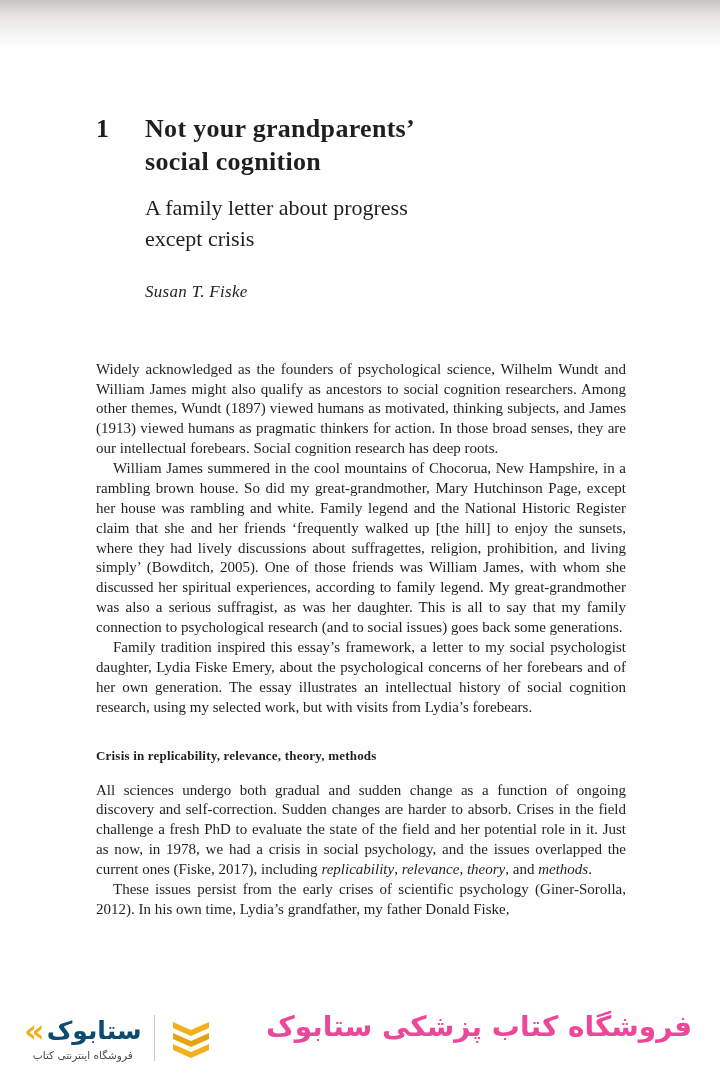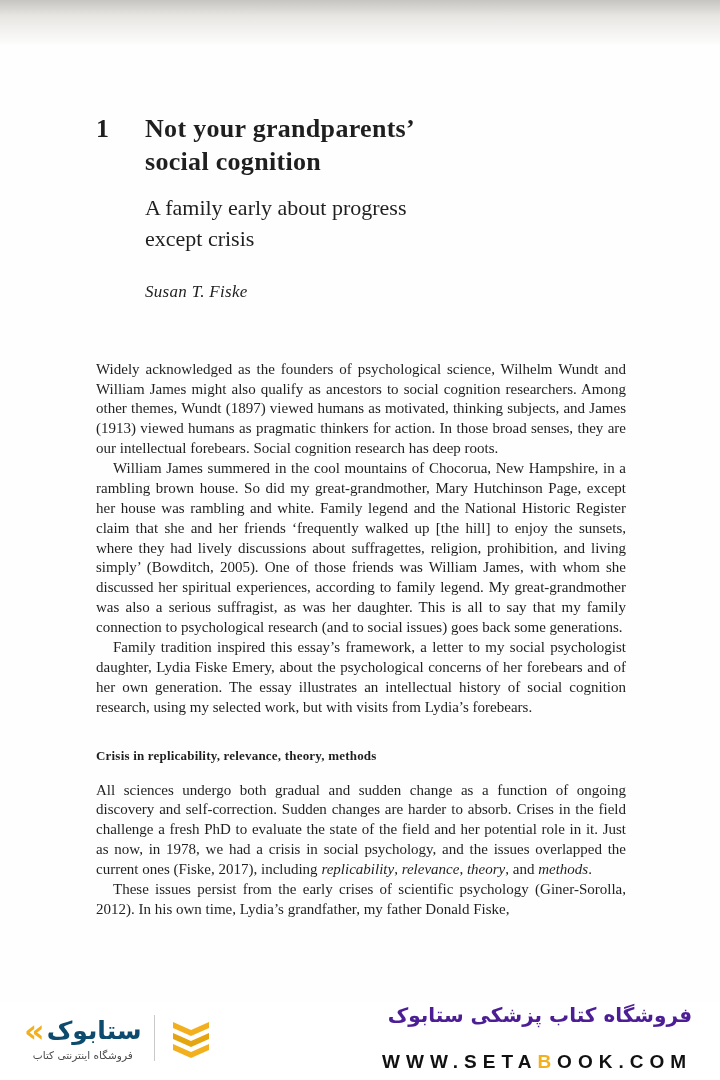--- a/index.html
+++ b/index.html
@@ -115,23 +115,23 @@
   .logo-divider {
     width: 1px;
     height: 46px;
     background: #c9c9c9;
     margin: 0 12px;
   }
   .footer-right {
     text-align: right;
   }
   .store-fa {
-    font-size: 20px;
-    font-weight: bold;
-    color: #4c1d95;
+    font-size: 28px;
+    font-weight: bold;
+    color: #ec4899;
     margin-bottom: 24px;
   }
   .url {
     font-size: 19px;
     font-weight: bold;
     color: #111111;
     letter-spacing: 6px;
     font-family: "Liberation Sans", "DejaVu Sans", sans-serif;
   }
   .url .gold { color: #f2b01e; }
@@ -145,21 +145,21 @@
 
     <div class="chapter-head">
       <span>1</span>
       <span>
         <span>Not your grandparents’</span><br>
         <span>social cognition</span>
       </span>
     </div>
 
     <div class="subtitle">
-      <span>A family early about progress</span><br>
+      <span>A family letter about progress</span><br>
       <span>except crisis</span>
     </div>
 
     <div class="author">Susan T. Fiske</div>
 
     <div class="bodytext">
       <p>Widely acknowledged as the founders of psychological science, Wilhelm Wundt and William James might also qualify as ancestors to social cognition researchers. Among other themes, Wundt (1897) viewed humans as motivated, thinking subjects, and James (1913) viewed humans as pragmatic thinkers for action. In those broad senses, they are our intellectual forebears. Social cognition research has deep roots.</p>
       <p class="indent">William James summered in the cool mountains of Chocorua, New Hampshire, in a rambling brown house. So did my great-grandmother, Mary Hutchinson Page, except her house was rambling and white. Family legend and the National Historic Register claim that she and her friends ‘frequently walked up [the hill] to enjoy the sunsets, where they had lively discussions about suffragettes, religion, prohibition, and living simply’ (Bowditch, 2005). One of those friends was William James, with whom she discussed her spiritual experiences, according to family legend. My great-grandmother was also a serious suffragist, as was her daughter. This is all to say that my family connection to psychological research (and to social issues) goes back some generations.</p>
       <p class="indent">Family tradition inspired this essay’s framework, a letter to my social psychologist daughter, Lydia Fiske Emery, about the psychological concerns of her forebears and of her own generation. The essay illustrates an intellectual history of social cognition research, using my selected work, but with visits from Lydia’s forebears.</p>
 
@@ -185,18 +185,17 @@
       <div class="logo-divider"></div>
       <svg width="48" height="44" viewBox="0 0 48 44" aria-hidden="true">
         <path d="M6 6 L24 14 L42 6 L42 12 L24 20 L6 12 Z" fill="#f2b01e"></path>
         <path d="M6 17 L24 25 L42 17 L42 23 L24 31 L6 23 Z" fill="#e5a511"></path>
         <path d="M6 28 L24 36 L42 28 L42 34 L24 42 L6 34 Z" fill="#f2b01e"></path>
       </svg>
     </div>
 
     <div class="footer-right">
       <div class="store-fa" dir="rtl">فروشگاه کتاب پزشکی ستابوک</div>
-      <div class="url"><span>WWW.SETA</span><span class="gold">B</span><span>OOK.COM</span></div>
     </div>
 
   </div>
 
 </div>
 
 </body></html>

